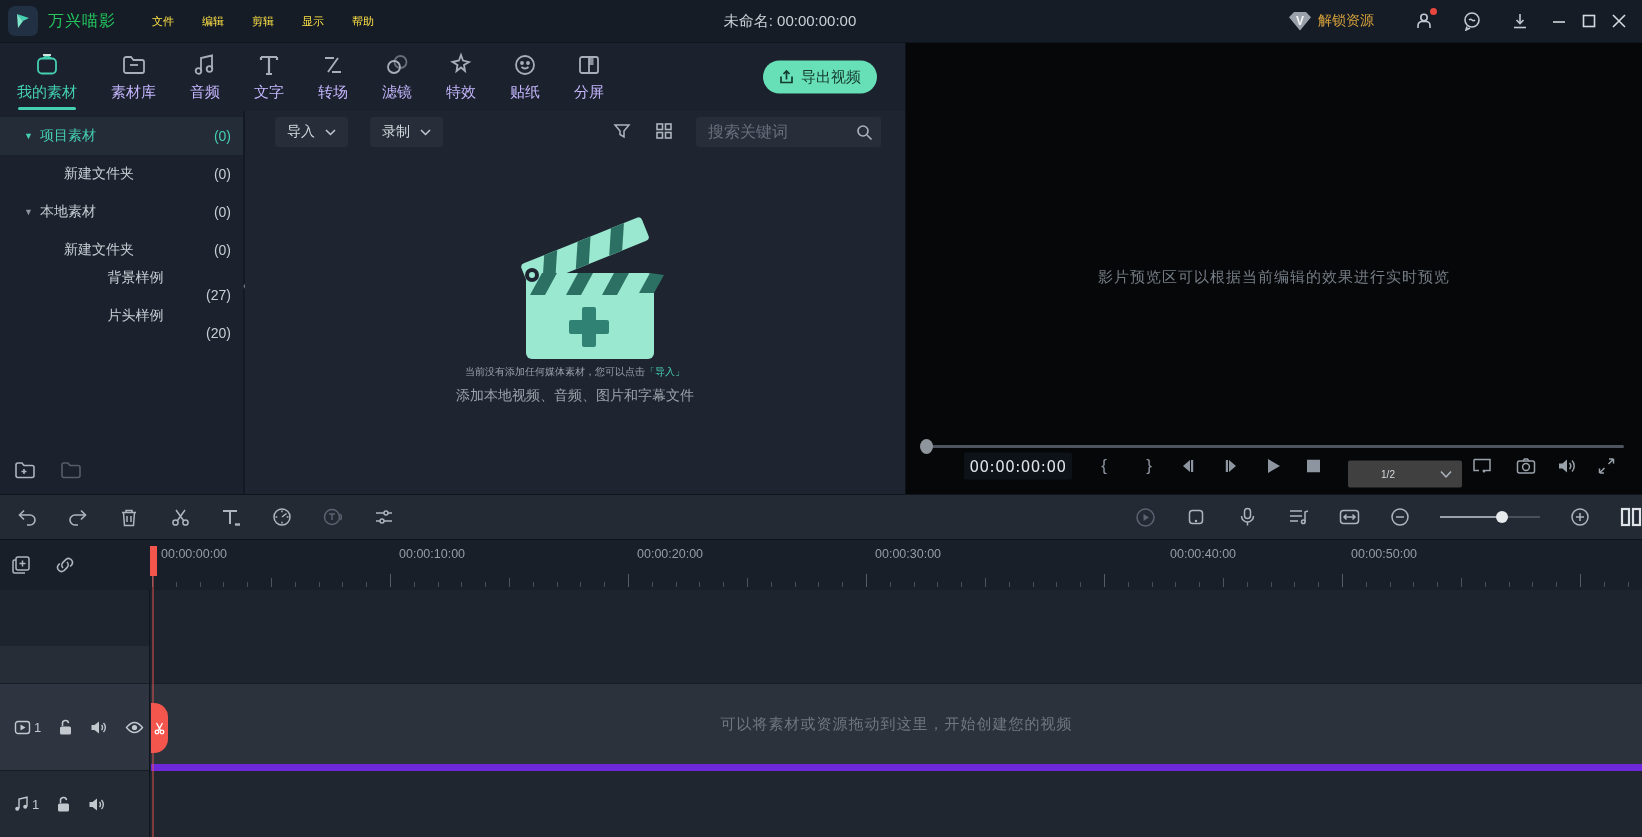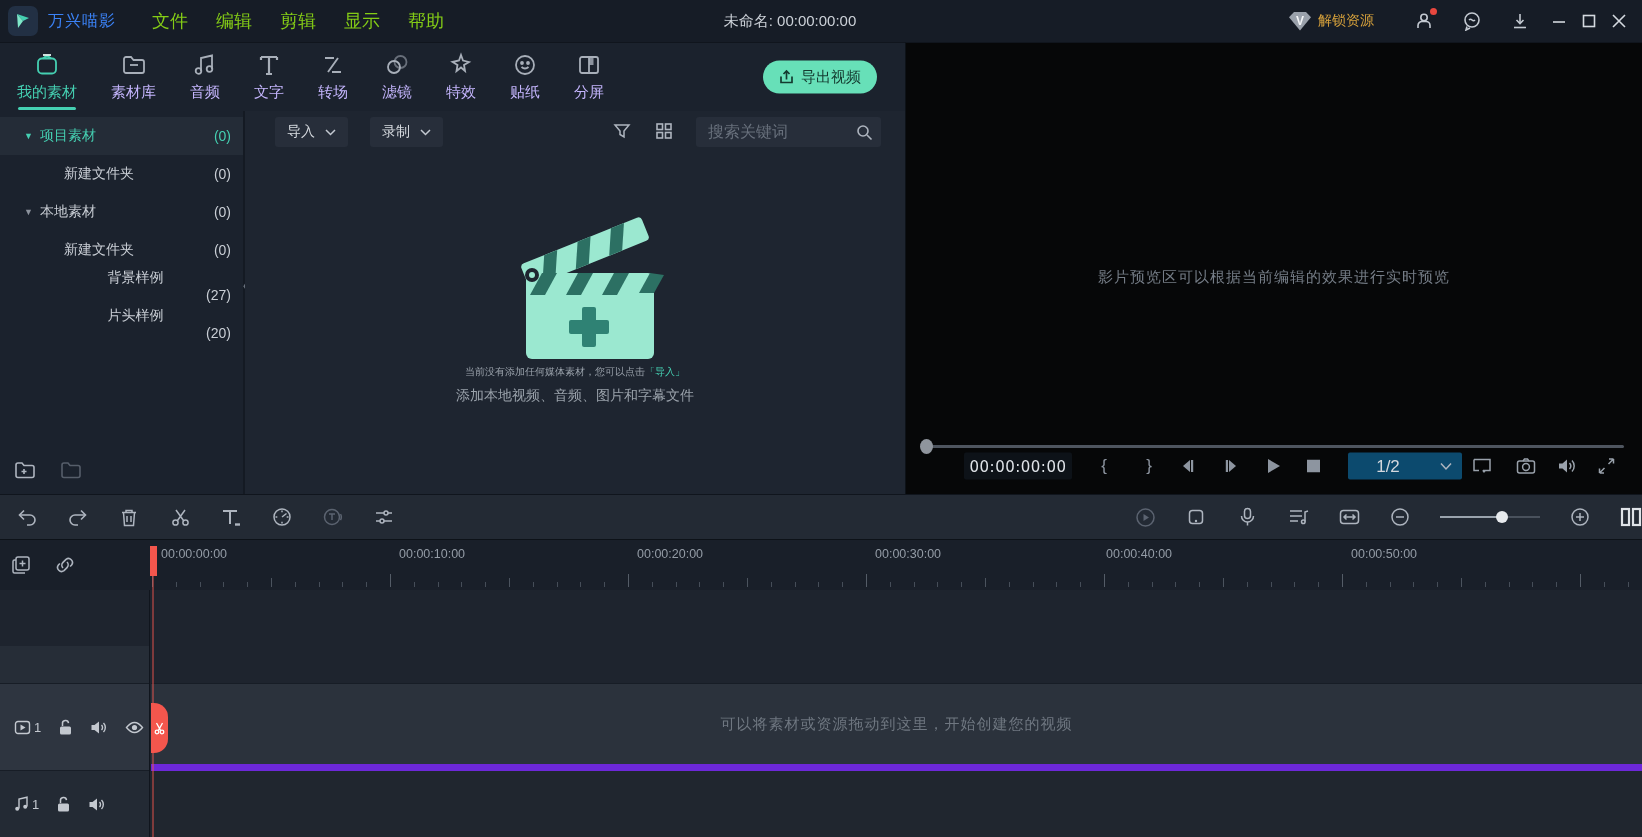--- a/index.html
+++ b/index.html
@@ -4,22 +4,22 @@
 <style>
   * { margin:0; padding:0; box-sizing:border-box; }
   html,body { background:#0c1016; }
   body { font-family:"Liberation Sans","DejaVu Sans",sans-serif; }
   .app { position:relative; width:1642px; height:837px; background:#1e242e; overflow:hidden; color:#c6ccd4; }
   .icon svg { display:block; }
 
   
   .titlebar { position:absolute; left:0; top:0; width:1642px; height:42px; background:#161c26; display:flex; align-items:center; }
   .logo { width:30px; height:30px; margin:0 10px 0 8px; border-radius:7px; background:#223044; display:flex; align-items:center; justify-content:center; }
-  .appname { font-size:16px; color:#3b82f6; margin-right:22px; letter-spacing:1px; }
-  .menu-item { font-size:18px; color:#84cc16; padding:0 14px; line-height:42px; cursor:default; }
+  .appname { font-size:16px; color:#22c55e; margin-right:22px; letter-spacing:1px; }
+  .menu-item { font-size:11px; color:#fde047; padding:0 14px; line-height:42px; cursor:default; }
   .win-title { position:absolute; left:640px; width:300px; text-align:center; font-size:15px; color:#ccd1d8; }
   .tb-right { position:absolute; right:8px; top:0; height:42px; display:flex; align-items:center; }
   .vip { display:flex; align-items:center; margin-right:26px; }
   .vip-badge { width:22px; height:19px; background:#9aa1ab; clip-path:polygon(25% 0,75% 0,100% 30%,50% 100%,0 30%); color:#f2f4f6; font-size:12px; font-weight:bold; display:flex; align-items:center; justify-content:center; margin-right:7px; }
   .vip-label { color:#d9a33c; font-size:14px; }
   .tb-icon { position:relative; width:22px; height:22px; margin:0 13px; color:#c3c9d1; display:flex; align-items:center; justify-content:center; }
   .tb-icon .dot { position:absolute; right:-2px; top:-2px; width:7px; height:7px; border-radius:50%; background:#e8473f; }
   .win-btn { width:30px; height:42px; display:flex; align-items:center; justify-content:center; color:#d4d9df; }
 
   
@@ -63,21 +63,21 @@
   .preview { position:absolute; left:905px; top:42px; width:737px; height:452px; background:#1a202b; border-left:1px solid #0d1218; border-top:1px solid #10151d; }
   .video-area { position:absolute; left:0; top:0; right:0; height:468px; background:#060708; display:flex; align-items:center; justify-content:center;text-align:right; }
   .video-hint { font-size:15px; color:#757d87; letter-spacing:1px; }
   .scrubber { position:absolute; left:0; right:0; top:396px; height:16px; }
   .scrub-line { position:absolute; left:22px; right:18px; top:6px; height:3px; background:#4e555f; border-radius:2px; }
   .scrub-handle { position:absolute; left:14px; top:0; width:13px; height:15px; border-radius:50%; background:#8f959d; }
   .pv-controls { position:absolute; left:0; right:0; top:408px; height:30px; color:#99a1ab; }
   .pvc { position:absolute; top:50%; transform:translateY(-50%); display:flex; align-items:center; justify-content:center; }
   .timecode { left:58px; width:108px; height:27px; background:#0d1218; border-radius:2px; color:#dfe3e8; font-size:15px; font-family:"DejaVu Sans",sans-serif; letter-spacing:.5px; }
   .brace { font-size:17px; color:#8d95a0; width:20px; }
-  .scale-box { left:442px; width:114px; height:27px; background:#0c4a6e; border-radius:2px; color:#d4d8de; font-size:17px; }
+  .scale-box { left:442px; width:114px; height:27px; background:#404040; border-radius:2px; color:#d4d8de; font-size:10px;margin-top:8px; }
   .scale-box .val { margin-right:34px; }
   .scale-box .chev { position:absolute; right:10px; color:#aeb5bf; }
 
   
   .toolbar { position:absolute; left:0; top:494px; width:1642px; height:46px; background:#232a34; border-top:1px solid #10151d; border-bottom:1px solid #0d1218; }
   .tb-left { position:absolute; left:16px; top:0; height:100%; display:flex; align-items:center; gap:29px; color:#aeb5bf; }
   .tb-right2 { position:absolute; left:1134px; top:0; height:100%; display:flex; align-items:center; gap:29px; color:#aeb5bf; }
   .t-icon { width:22px; height:22px; display:flex; align-items:center; justify-content:center; }
   .t-icon.dim { color:#5b6370; }
   .hslider { position:relative; width:100px; height:14px; }
@@ -607,21 +607,21 @@
             <path d="M8 12 a4 4 0 0 1 0 -5.6 l3 -3 a4 4 0 0 1 5.6 5.6 l-1.5 1.5"></path>
             <path d="M12 6 a4 4 0 0 1 0 5.6 l-3 3 a4 4 0 0 1 -5.6 -5.6 l1.5 -1.5"></path>
           </svg>
       </span>
     </div>
     <div class="ruler">
       <span class="ruler-label" style="left:11px">00:00:00:00</span>
       <span class="ruler-label" style="left:249px">00:00:10:00</span>
       <span class="ruler-label" style="left:487px">00:00:20:00</span>
       <span class="ruler-label" style="left:725px">00:00:30:00</span>
-      <span class="ruler-label" style="left:956px">00:00:40:00</span>
+      <span class="ruler-label" style="left:1020px">00:00:40:00</span>
       <span class="ruler-label" style="left:1201px">00:00:50:00</span>
       <div class="ticks">
         <div class="minor"></div>
           <div class="mid"></div>
           <div class="major"></div>
       </div>
     </div>
   </div>
 
   <div class="tl-body">

